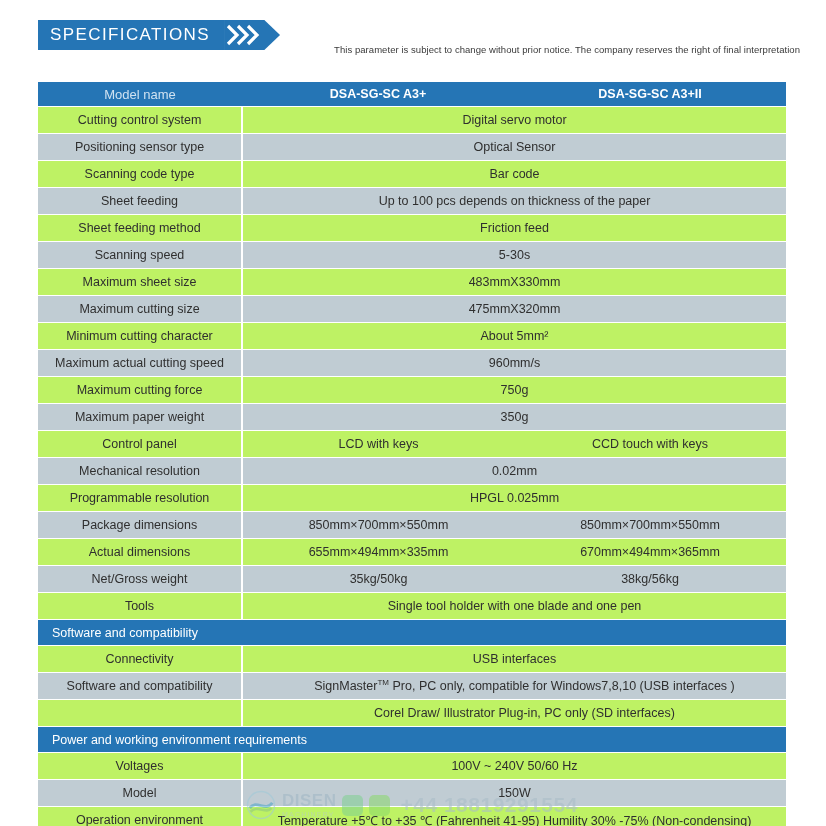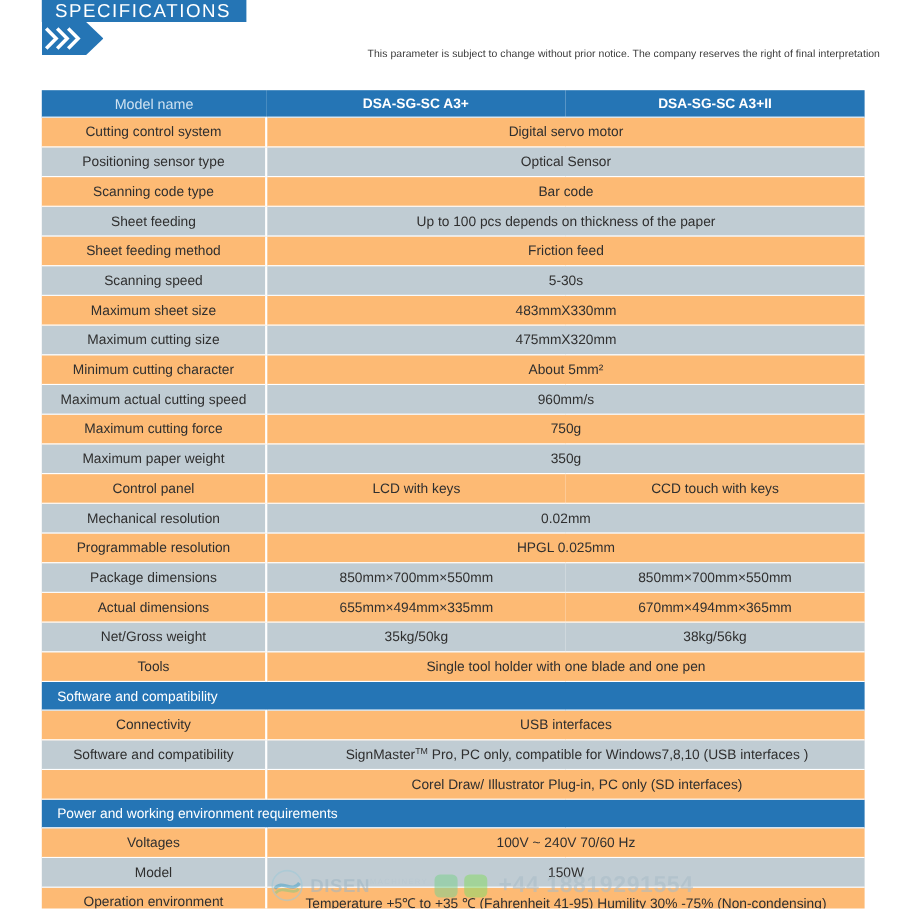--- a/index.html
+++ b/index.html
@@ -13,25 +13,24 @@
     font-family: "Liberation Sans", sans-serif;
     color: #2b2b2b;
     overflow: hidden;
     position: relative;
   }
 
   
   .banner-wrap {
     position: absolute;
     left: 38px;
-    top: 0;
+    top: 20px;
     height: 30px;
     display: flex;
     align-items: stretch;
-    flex-direction: column;
   }
   .banner-box {
     background: #2575b5;
     display: flex;
     align-items: center;
     padding: 0 14px 0 12px;
   }
   .banner-title {
     color: #ffffff;
     font-size: 17px;
@@ -99,21 +98,21 @@
     text-align: center;
     border-right: 2px solid #ffffff;
   }
   td.val {
     text-align: center;
   }
   td.val-left {
     text-align: center;
     padding-left: 20px;
   }
-  tr.light td { background: #fdba74; }
+  tr.light td { background: #bef264; }
   tr.dark  td { background: #c0ccd3; margin-left: 33px; }
 
   tr.section td {
     background: #2575b5;
     color: #ffffff;
     font-size: 12.5px;
     text-align: left;
     padding-left: 14px;
     height: 25px;
     border-right: none;
@@ -131,21 +130,21 @@
     top: 790px;
     display: flex;
     align-items: center;
     gap: 6px;
     opacity: 0.55;
     pointer-events: none;
   }
   .wm-logo { width: 30px; height: 30px; }
   .wm-name {
     display: flex;
-    flex-direction: row;
+    flex-direction: column;
     line-height: 1;
   }
   .wm-brand {
     font-size: 17px;
     font-weight: bold;
     color: #9fb6c4;
     letter-spacing: 0.5px;
   }
   .wm-sub {
     font-size: 7px;
@@ -293,21 +292,21 @@
       </tr>
       <tr class="light">
         <td class="label"></td>
         <td colspan="2" class="val val-left">Corel Draw/ Illustrator Plug-in, PC only  (SD interfaces)</td>
       </tr>
       <tr class="section">
         <td colspan="3">Power and working environment requirements</td>
       </tr>
       <tr class="light">
         <td class="label">Voltages</td>
-        <td colspan="2" class="val">100V ~ 240V  70/60 Hz</td>
+        <td colspan="2" class="val">100V ~ 240V  50/60 Hz</td>
       </tr>
       <tr class="dark">
         <td class="label">Model</td>
         <td colspan="2" class="val">150W</td>
       </tr>
       <tr class="light">
         <td class="label">Operation environment</td>
         <td colspan="2" class="val">Temperature +5℃  to +35 ℃ (Fahrenheit 41-95)   Humility 30% -75% (Non-condensing)</td>
       </tr>
     </tbody>

